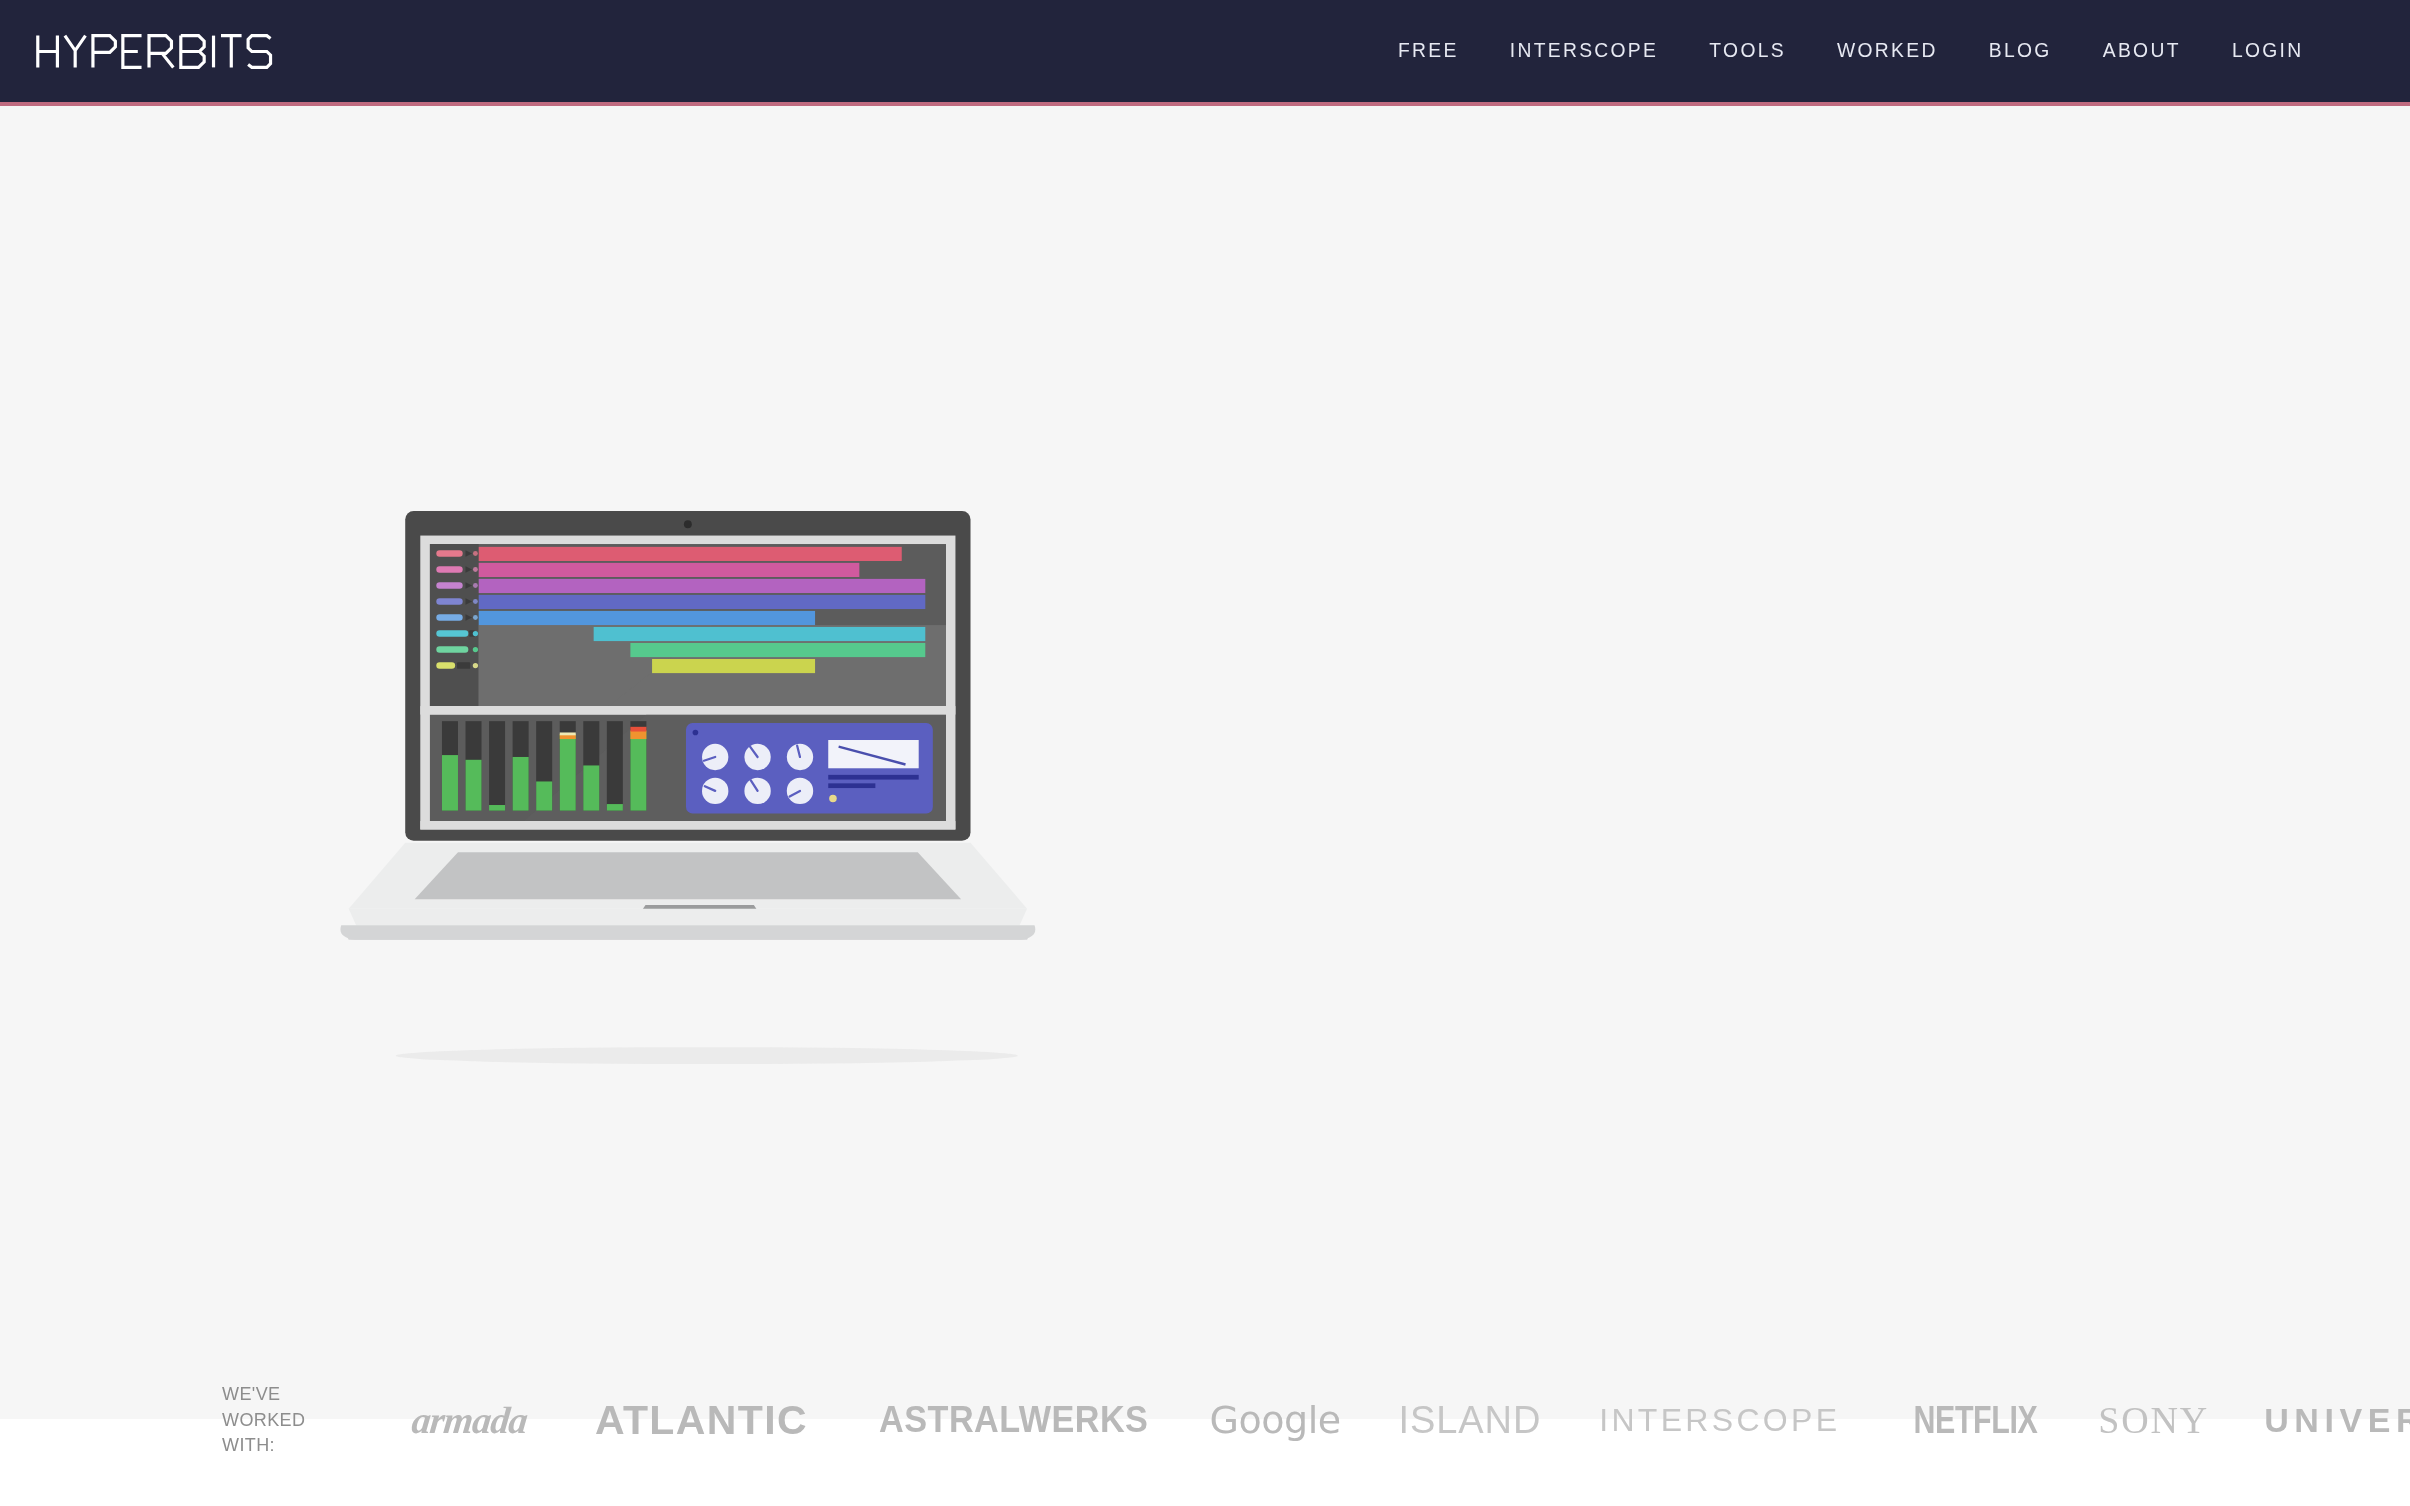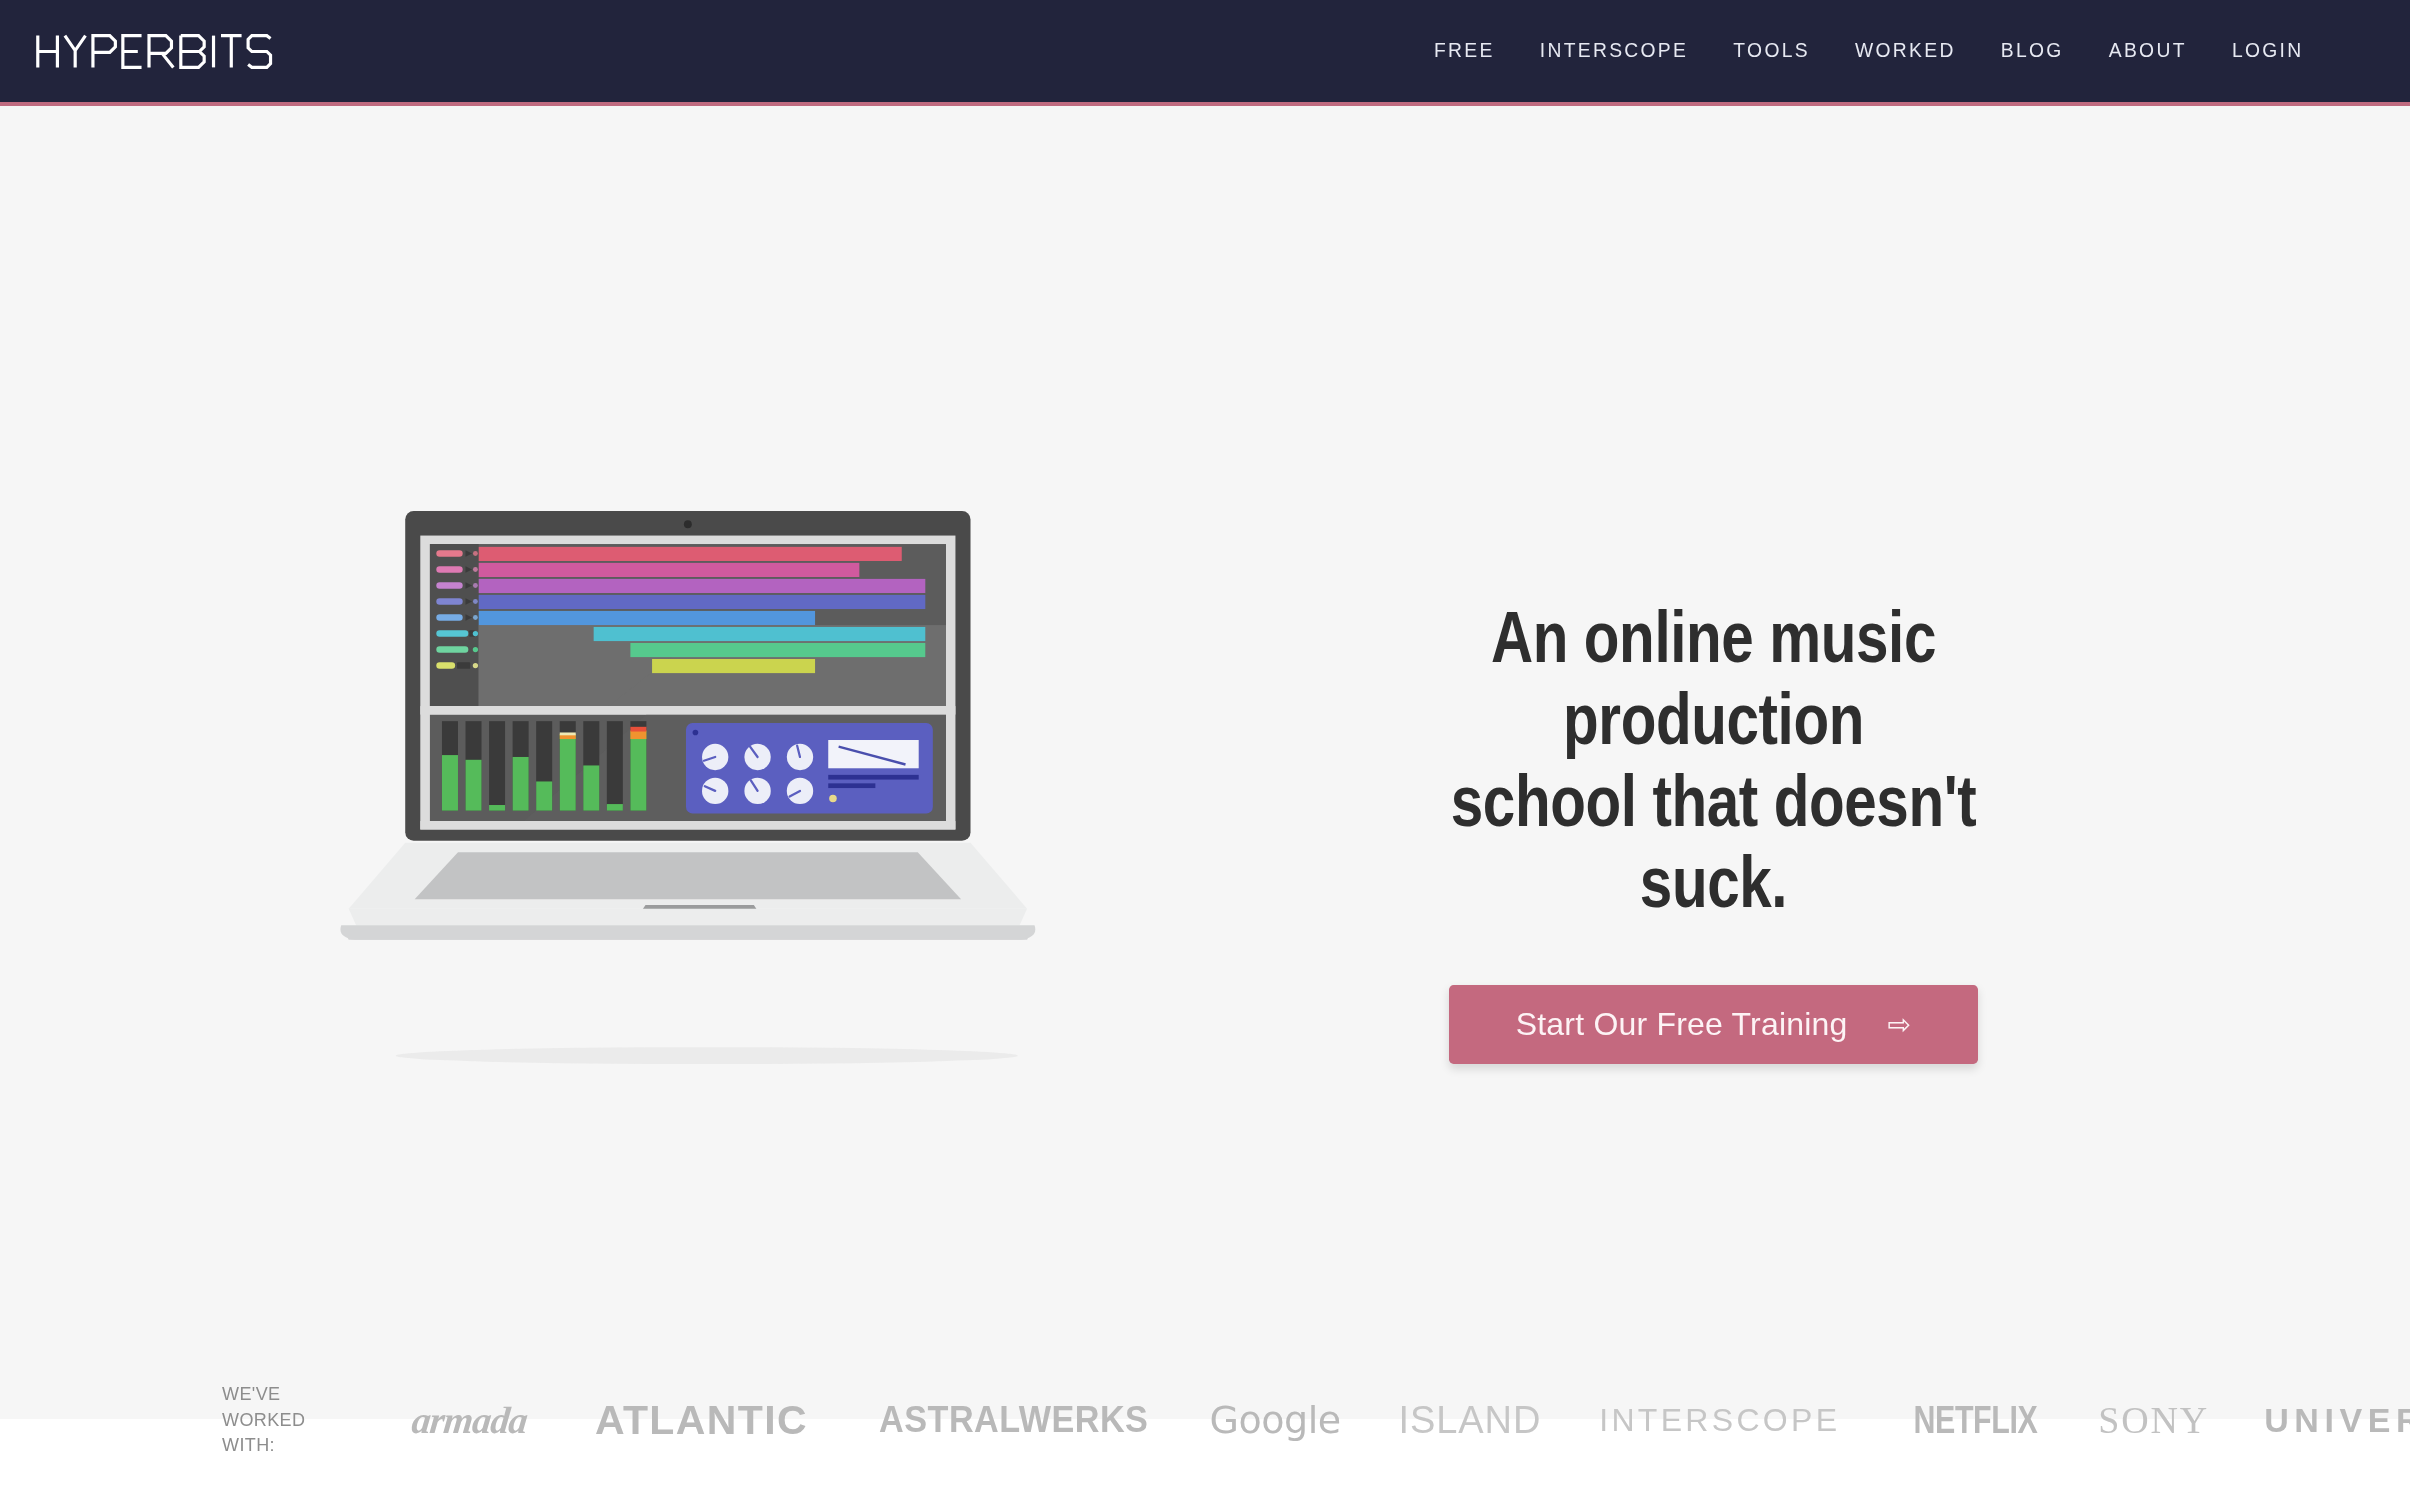--- a/index.html
+++ b/index.html
@@ -24,21 +24,21 @@
     position: relative;
     display: block;
   }
   .logo svg { display: block; }
   .logo-text-fallback { display: none; }
 
   .main-nav {
     margin-left: auto;
     margin-right: 85px;
     display: flex; align-items: center;
-    gap: 0;
+    gap: 6px;
   }
   .nav-item {
     color: #e7e9f2;
     font-size: 19.3px;
     letter-spacing: 2.3px;
     font-weight: 400;
     text-decoration: none;
     padding: 9.4px 22.6px;
     white-space: nowrap;
     font-family: "Liberation Sans", sans-serif;
@@ -348,30 +348,20 @@
 
       <polygon points="100,352 700,352 760,422 40,422" fill="#eceded"></polygon>
       <polygon points="156,362 644,362 690,412 110,412" fill="#c2c3c4"></polygon>
       <polygon points="355,418 470,418 483,438 342,438" fill="#9b9c9d"></polygon>
       <polygon points="40,422 760,422 752,440 48,440" fill="#eceded"></polygon>
       <polygon points="32,440 768,440 760,455 40,455" fill="#d4d5d6"></polygon>
       <path d="M32 440 Q 28 452 46 455 L754 455 Q 772 452 768 440 Z" fill="#d4d5d6"></path>
     </svg>
   </div>
 
-  <div class="hero-copy">
-    <h1 class="headline">An online music production
-school that doesn't suck.</h1>
-    <div class="cta-wrap">
-      <button class="cta-button">
-        <span>Start Our Free Training</span>
-        <span class="cta-arrow">⇨</span>
-      </button>
-    </div>
-  </div>
 
   <div class="logo-strip">
     <div class="worked-with">WE'VE
 WORKED
 WITH:</div>
     <div class="brand brand-armada">armada</div>
     <div class="brand brand-atlantic">ATLANTIC</div>
     <div class="brand brand-astralwerks">ASTRALWERKS</div>
     <div class="brand brand-google">Google</div>
     <div class="brand brand-island">ISLAND</div>

